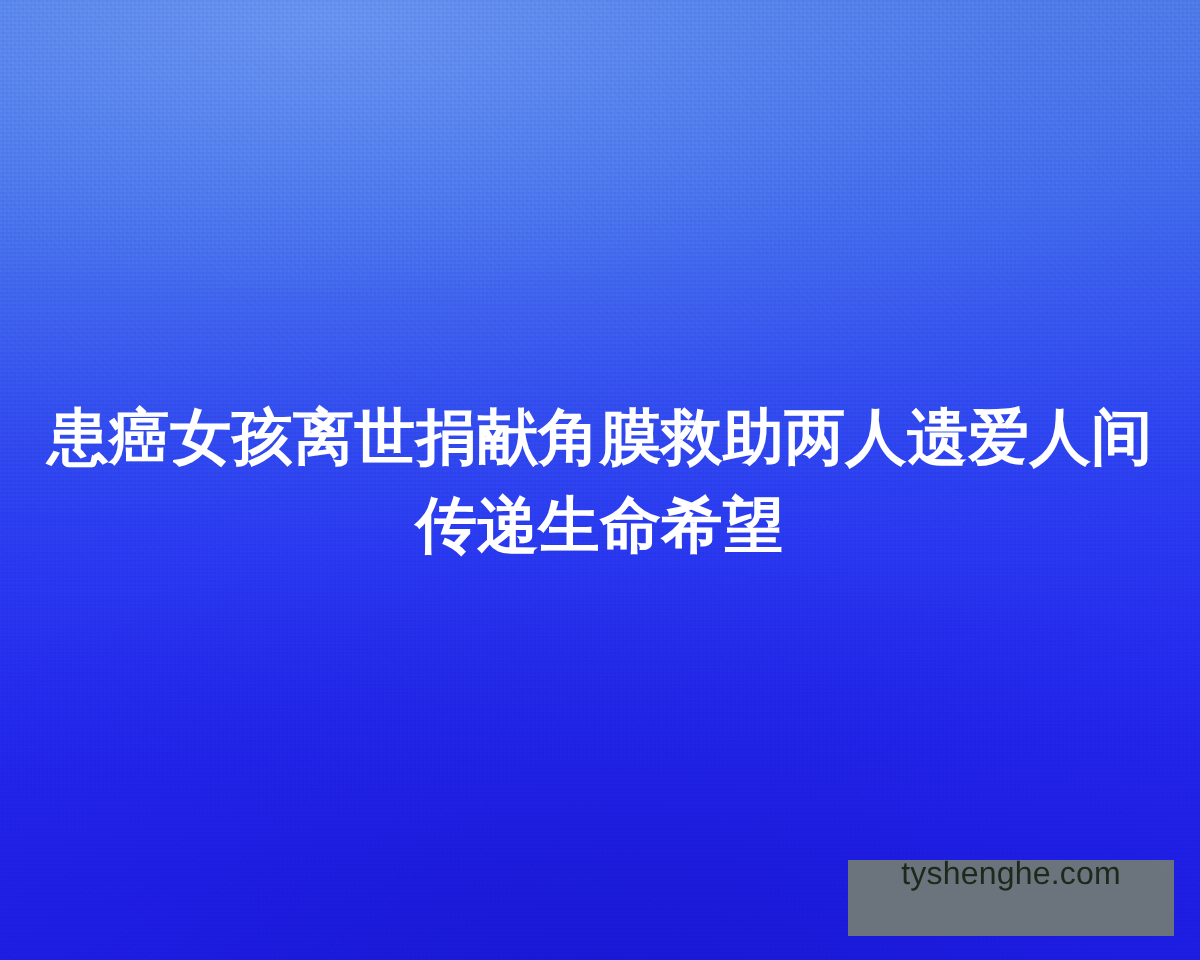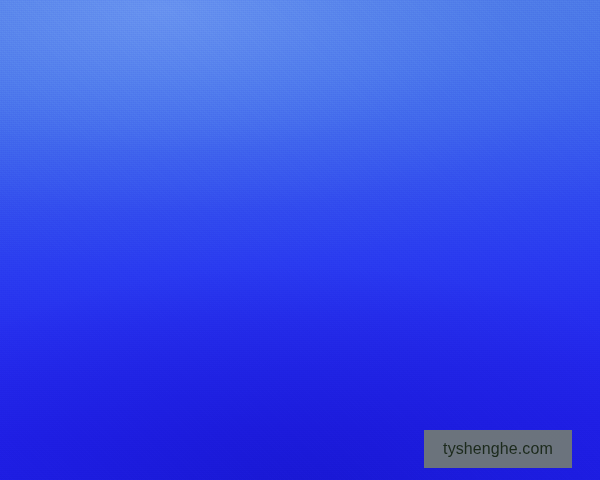--- a/index.html
+++ b/index.html
@@ -103,25 +103,24 @@
     white-space: nowrap;
   }
   .headline .line-1 { font-size: 30.5px; }
   .headline .line-2 { font-size: 30.5px; }
 
   
   .watermark {
     position: absolute;
     left: 424px;
     top: 430px;
-    width: 148px;
+    width: 163px;
     height: 38px;
     background: rgba(118,128,110,0.88);
     display: flex;
-    align-items: center;
     justify-content: center;
   }
   .watermark-text {
     color: #1c2a1c;
     font-family: "Liberation Sans", "DejaVu Sans", sans-serif;
     font-size: 16px;
     font-weight: 400;
     letter-spacing: 0.1px;
     line-height: 1;
     white-space: nowrap;
@@ -130,18 +129,22 @@
 </head>
 <body>
 
 <div id="banner">
 
   <div class="bg-base"></div>
   <div class="bg-glow"></div>
   <div class="bg-vignette"></div>
   <div class="bg-grain"></div>
 
+  <div class="headline">
+    <span class="line line-1">患癌女孩离世捐献角膜救助两人遗爱人间</span>
+    <span class="line line-2">传递生命希望</span>
+  </div>
 
   <div class="watermark">
     <span class="watermark-text">tyshenghe.com</span>
   </div>
 
 </div>
 
 </body></html>

